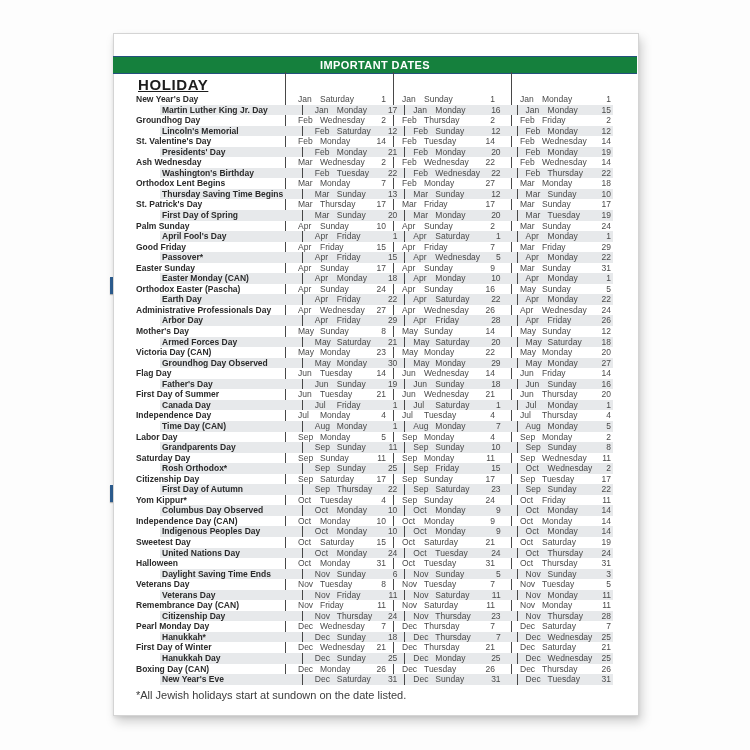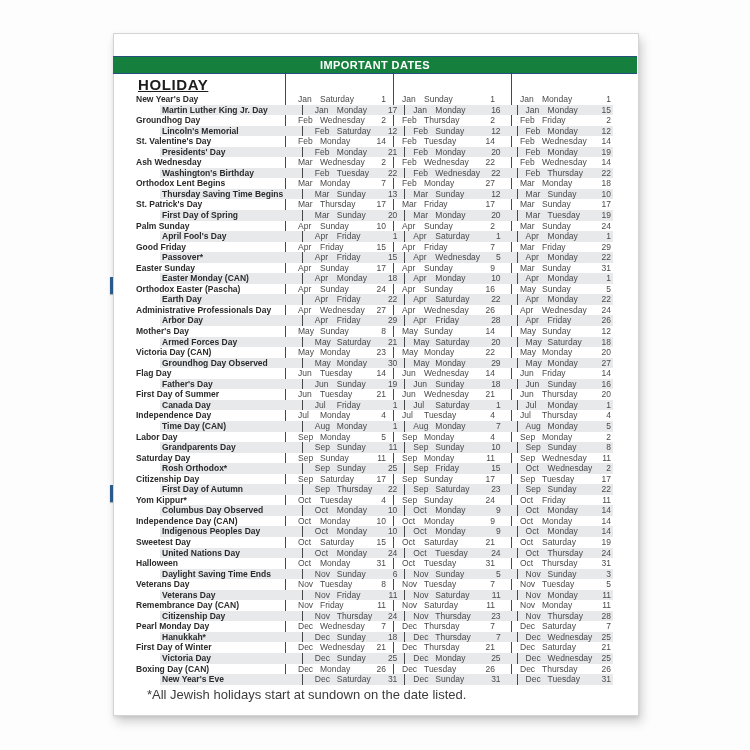--- a/index.html
+++ b/index.html
@@ -19,21 +19,21 @@
   .row.alt{background:#e7e9eb;margin-left:26px;}
   .cell{white-space:nowrap;overflow:hidden;}
   .cell.name{width:151px;font-weight:bold;color:#2b2b2b;padding-left:2px;box-sizing:border-box;}
   .cell.datecol{display:flex;box-sizing:border-box;border-left:1px solid #474747;color:#4a4a4a;}
   .col1{width:108px;padding:0 7px 0 12px;}
   .col2{width:118px;padding:0 16px 0 8px;}
   .col3{width:102px;padding:0 2px 0 8px;}
   .mon{width:22px;flex:0 0 22px;}
   .wd{flex:1;}
   .dy{width:18px;flex:0 0 18px;text-align:right;}
-  .footnote{font-size:13px;color:#3c3c3c;padding-left:2px;margin-top:5px;line-height:10px;margin-left:11px;}
+  .footnote{font-size:11px;color:#3c3c3c;padding-left:2px;margin-top:5px;line-height:10px;}
   .tab{position:absolute;width:18px;height:17px;background:#2e6094;box-shadow:0 1px 1px rgba(0,0,0,.25);}
   .tab1{left:110px;top:277px;}
   .tab2{left:110px;top:485px;}
 </style>
 </head>
 <body>
 
 <div class="stage">
   <div class="tab tab1"></div>
   <div class="tab tab2"></div>
@@ -999,21 +999,21 @@
               <span class="wd">Thursday</span>
               <span class="dy">21</span>
             </div>
             <div class="cell datecol col3">
               <span class="mon">Dec</span>
               <span class="wd">Saturday</span>
               <span class="dy">21</span>
             </div>
           </div>
           <div class="row alt">
-            <div class="cell name">Victoria Day</div>
+            <div class="cell name">Hanukkah Day</div>
             <div class="cell datecol col1">
               <span class="mon">Dec</span>
               <span class="wd">Sunday</span>
               <span class="dy">25</span>
             </div>
             <div class="cell datecol col2">
               <span class="mon">Dec</span>
               <span class="wd">Monday</span>
               <span class="dy">25</span>
             </div>

